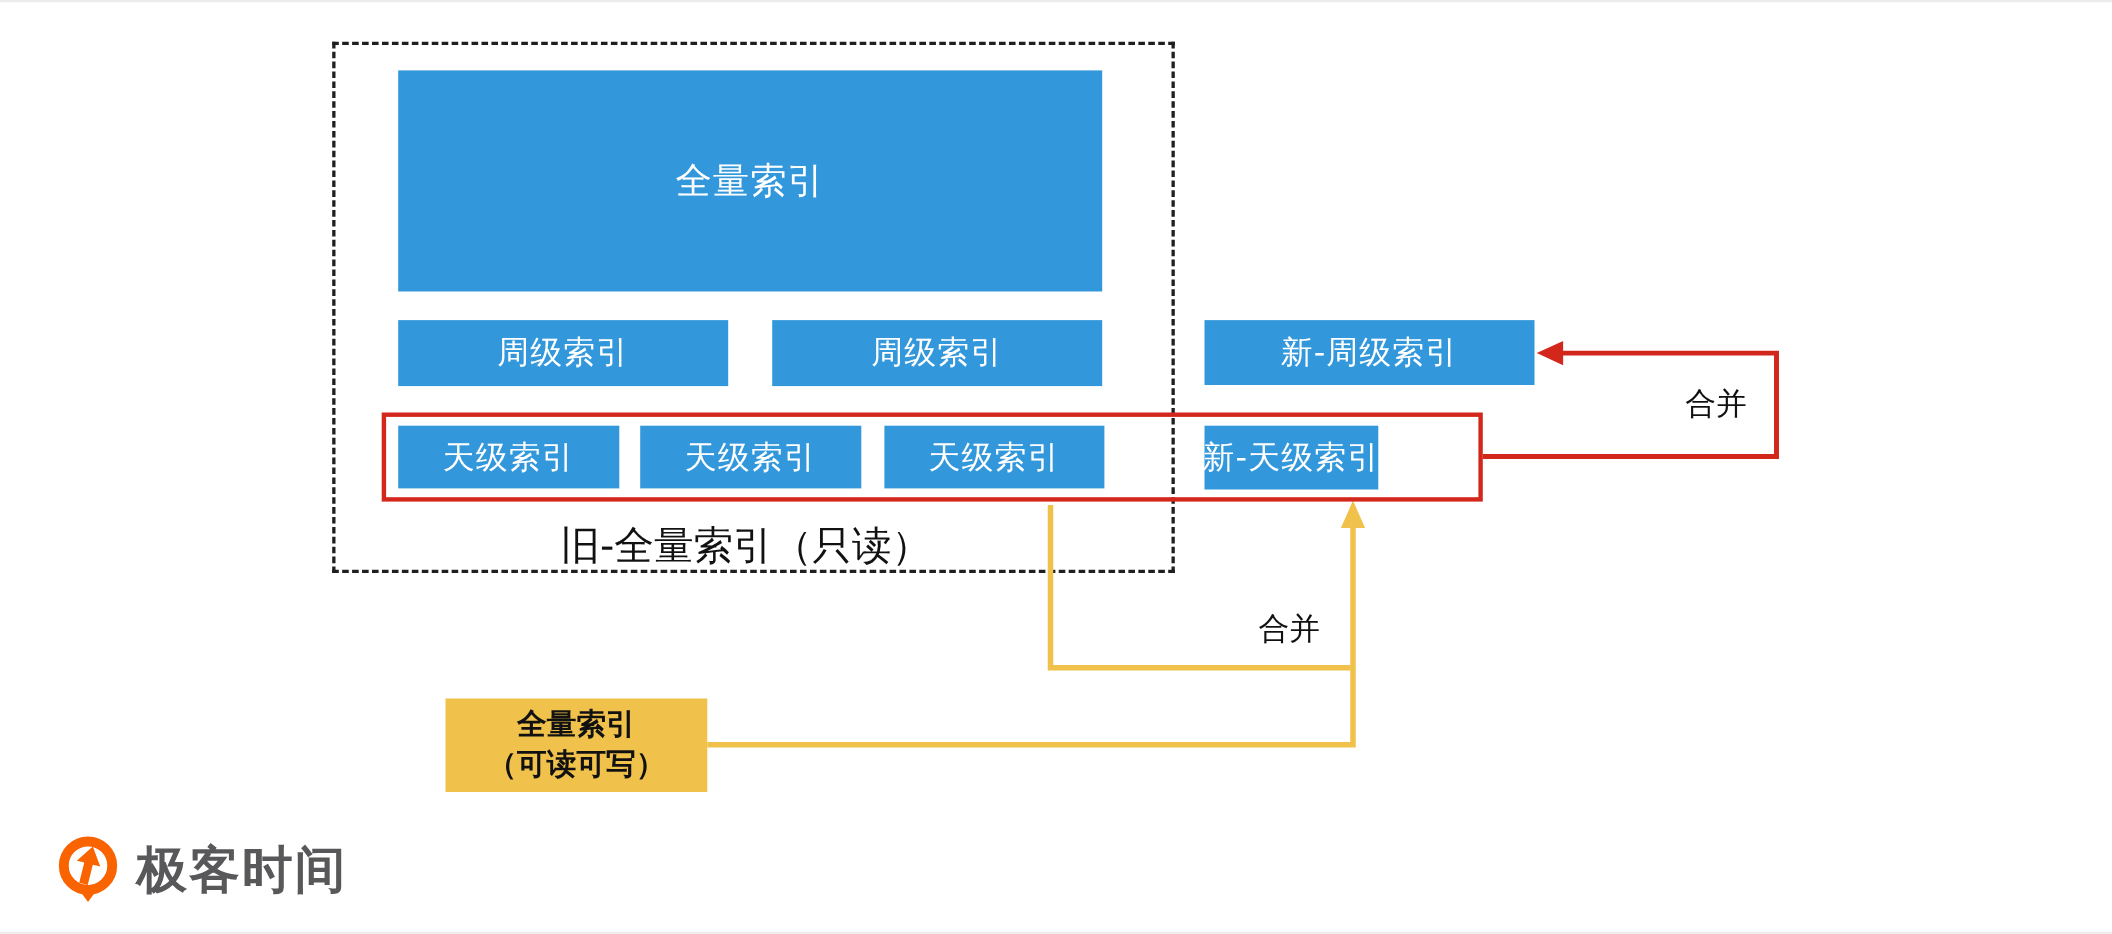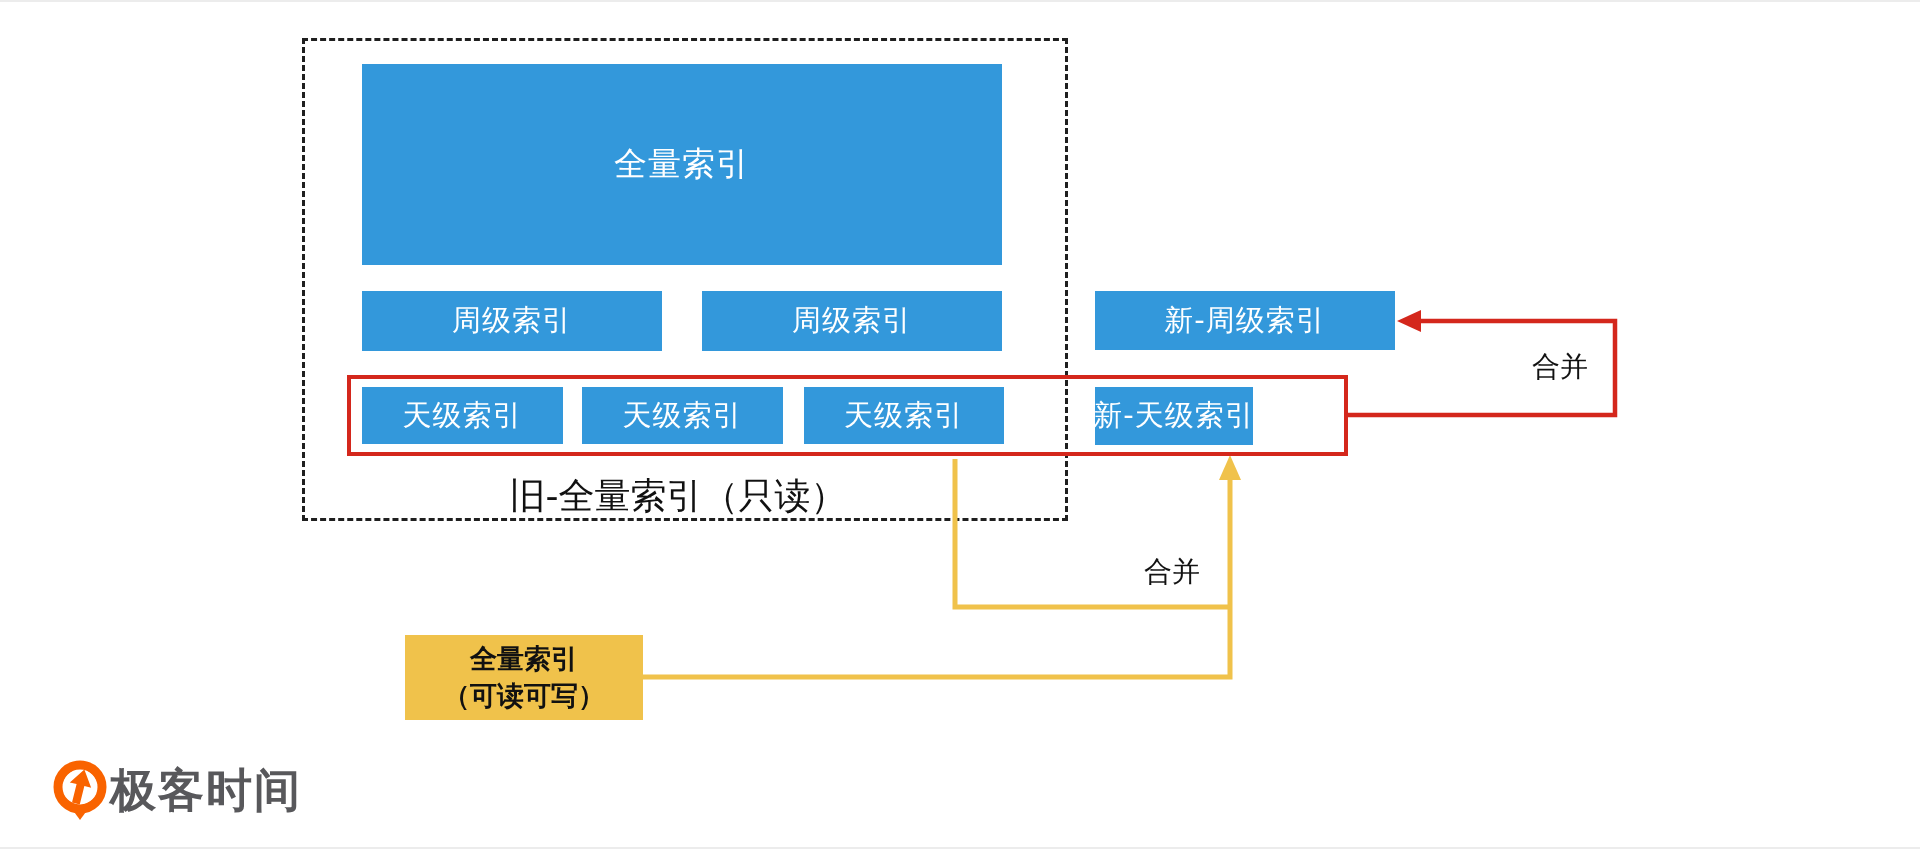--- a/index.html
+++ b/index.html
@@ -68,21 +68,21 @@
   .inc-box{
     position:absolute;left:405px;top:633px;width:238px;height:85px;
     background:var(--accent_yellow,#F0C24B);
     color:var(--text_dark,#111);
     display:flex;flex-direction:column;align-items:center;justify-content:center;
     font-size:27px;font-weight:600;line-height:1.35;
     white-space:nowrap;
   }
   .logo{
     position:absolute;left:50px;top:756px;
-    display:flex;align-items:center;
+    display:flex;align-items:center;gap:14px;
   }
   .logo-text{
     color:var(--logo_text,#58585B);
     font-size:46px;font-weight:600;
     letter-spacing:2px;
     white-space:nowrap;
   }
 </style>
 </head>
 <body>

